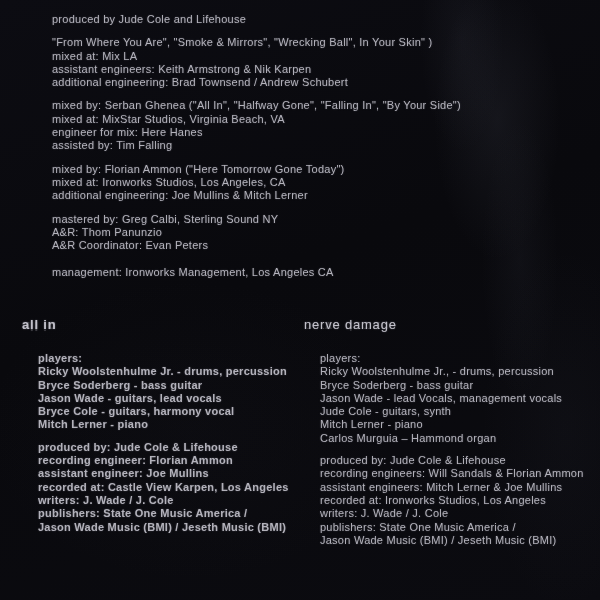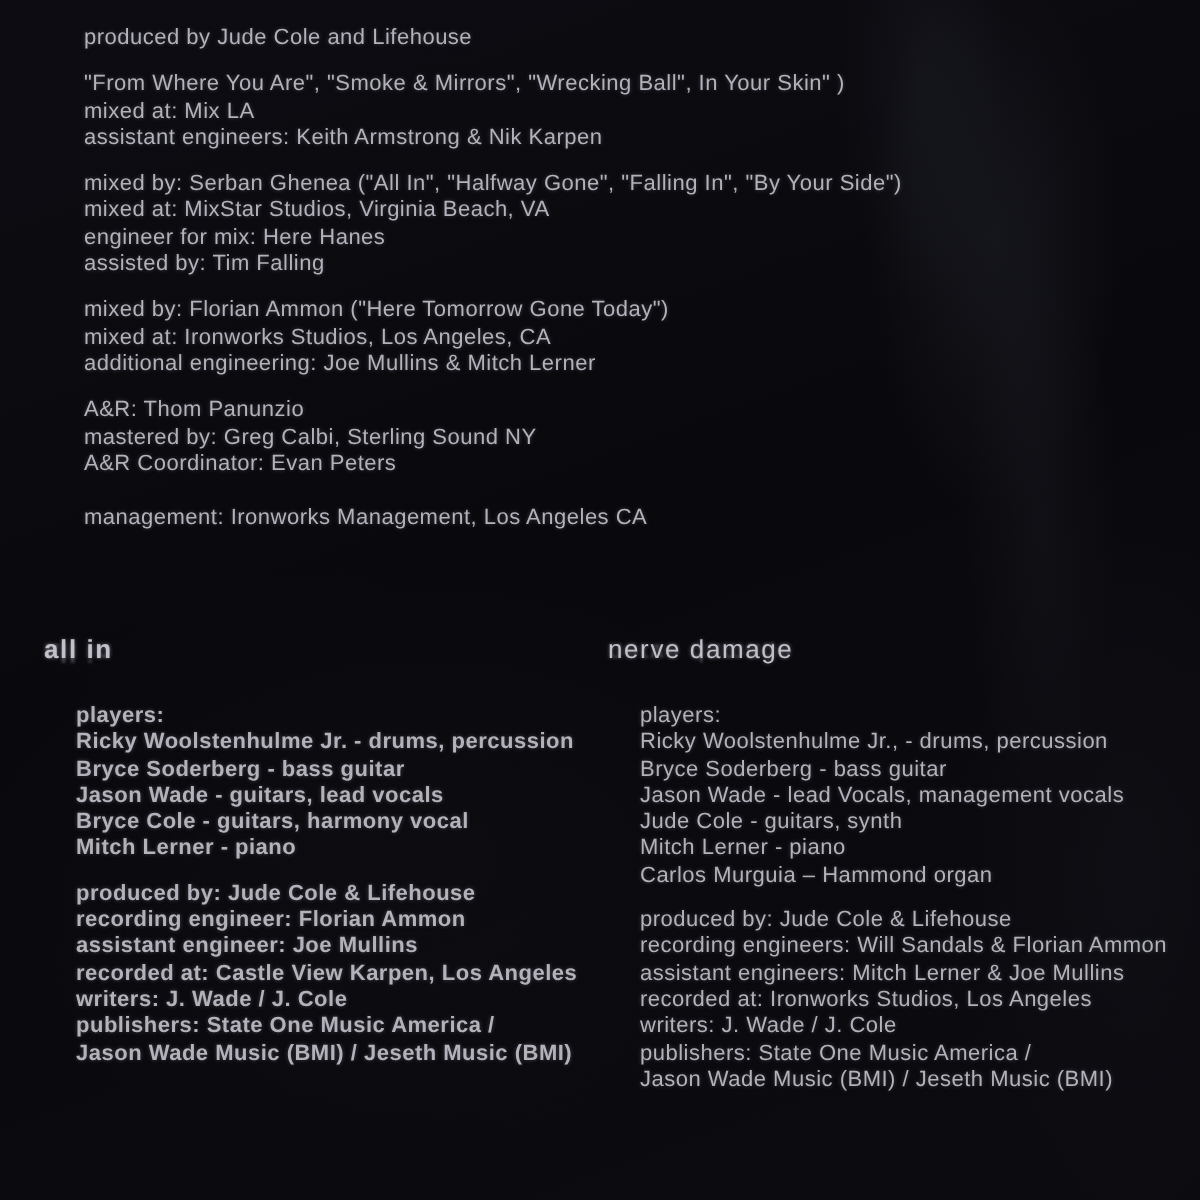--- a/index.html
+++ b/index.html
@@ -18,21 +18,21 @@
       radial-gradient(ellipse 300px 220px at 190px 430px, rgba(75,75,90,0.04), transparent 70%),
       linear-gradient(160deg, #0c0c12 0%, #09090d 45%, #0b0b10 100%);
   }
   .txt {
     font-size: 11px;
     line-height: 13.3px;
     letter-spacing: 0.25px;
     white-space: nowrap;
     text-shadow: 0 0 2px rgba(165,165,180,0.35);
   }
-  .top-credits { position: absolute; left: 42px; top: 13px; width: 455px; }
+  .top-credits { position: absolute; left: 52px; top: 13px; width: 455px; }
   .para { margin: 0 0 10px 0; }
   .para.gap-lg { margin-bottom: 14px; }
   .song-col { position: absolute; top: 318px; }
   .song-col.left  { left: 22px;  width: 280px; font-weight: bold; }
   .song-col.right { left: 304px; width: 292px; }
   .song-title {
     font-size: 13px;
     line-height: 14px;
     letter-spacing: 0.8px;
     color: #c2c1ca;
@@ -59,38 +59,39 @@
   <div class="top-credits">
 
     <div class="para">
       <div class="txt">produced by Jude Cole and Lifehouse</div>
     </div>
 
     <div class="para">
       <div class="txt">"From Where You Are", "Smoke &amp; Mirrors", "Wrecking Ball", In Your Skin" )</div>
       <div class="txt">mixed at: Mix LA</div>
       <div class="txt">assistant engineers: Keith Armstrong &amp; Nik Karpen</div>
+      <div class="txt">additional engineering: Brad Townsend / Andrew Schubert</div>
     </div>
 
     <div class="para">
       <div class="txt">mixed by: Serban Ghenea ("All In", "Halfway Gone", "Falling In", "By Your Side")</div>
       <div class="txt">mixed at: MixStar Studios, Virginia Beach, VA</div>
       <div class="txt">engineer for mix: Here Hanes</div>
       <div class="txt">assisted by: Tim Falling</div>
     </div>
 
     <div class="para">
       <div class="txt">mixed by: Florian Ammon ("Here Tomorrow Gone Today")</div>
       <div class="txt">mixed at: Ironworks Studios, Los Angeles, CA</div>
       <div class="txt">additional engineering: Joe Mullins &amp; Mitch Lerner</div>
     </div>
 
     <div class="para gap-lg">
+      <div class="txt">mastered by: Greg Calbi, Sterling Sound NY</div>
       <div class="txt">A&amp;R: Thom Panunzio</div>
-      <div class="txt">mastered by: Greg Calbi, Sterling Sound NY</div>
       <div class="txt">A&amp;R Coordinator:  Evan Peters</div>
     </div>
 
     <div class="para">
       <div class="txt">management: Ironworks Management, Los Angeles CA</div>
     </div>
 
   </div>
 
   <div class="song-col left">

